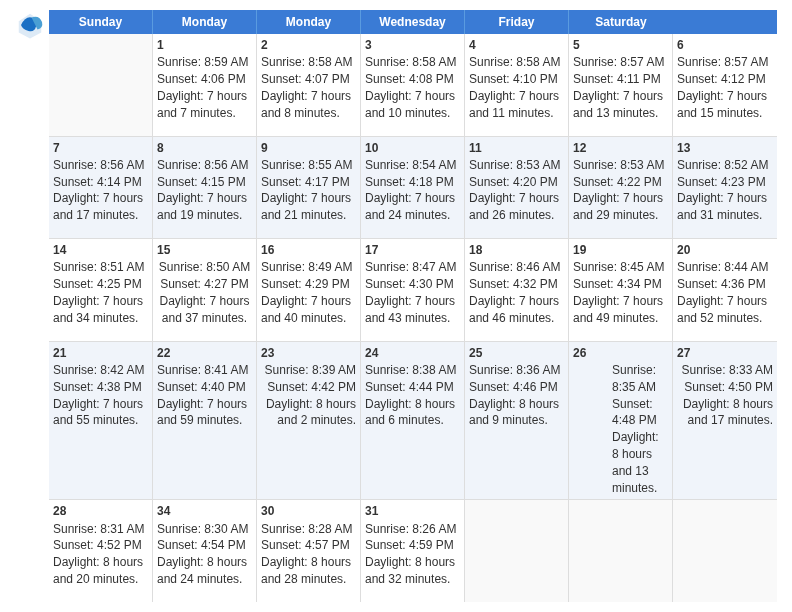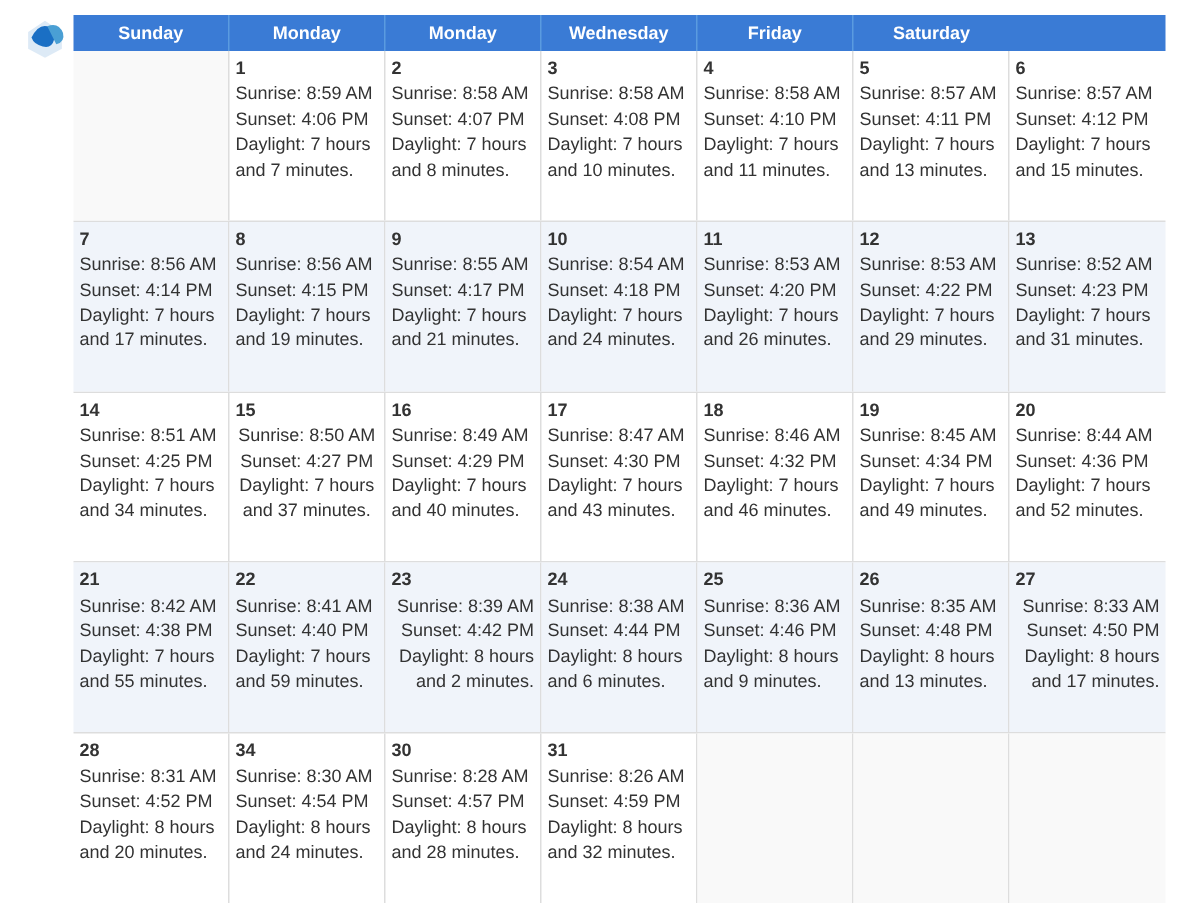--- a/index.html
+++ b/index.html
@@ -320,21 +320,21 @@
           </div>
           <div class="cal-cell">
             <span class="day-num">25</span>
             <div class="cell-info" style="white-space: pre-line;">Sunrise: 8:36 AM
 Sunset: 4:46 PM
 Daylight: 8 hours
 and 9 minutes.</div>
           </div>
           <div class="cal-cell">
             <span class="day-num">26</span>
-            <div class="cell-info" style="white-space: pre-line;">Sunrise: 8:35 AM
+            <div class="cell-info" style="white-space: pre-line; margin-left: 39px;">Sunrise: 8:35 AM
 Sunset: 4:48 PM
 Daylight: 8 hours
 and 13 minutes.</div>
           </div>
           <div class="cal-cell">
             <span class="day-num">27</span>
             <div class="cell-info" style="white-space: pre-line; text-align: right;">Sunrise: 8:33 AM
 Sunset: 4:50 PM
 Daylight: 8 hours
 and 17 minutes.</div>

